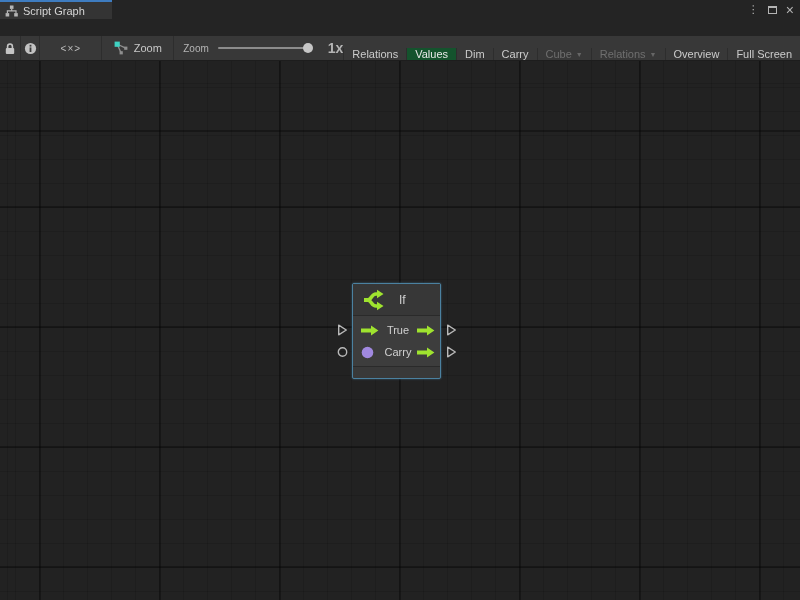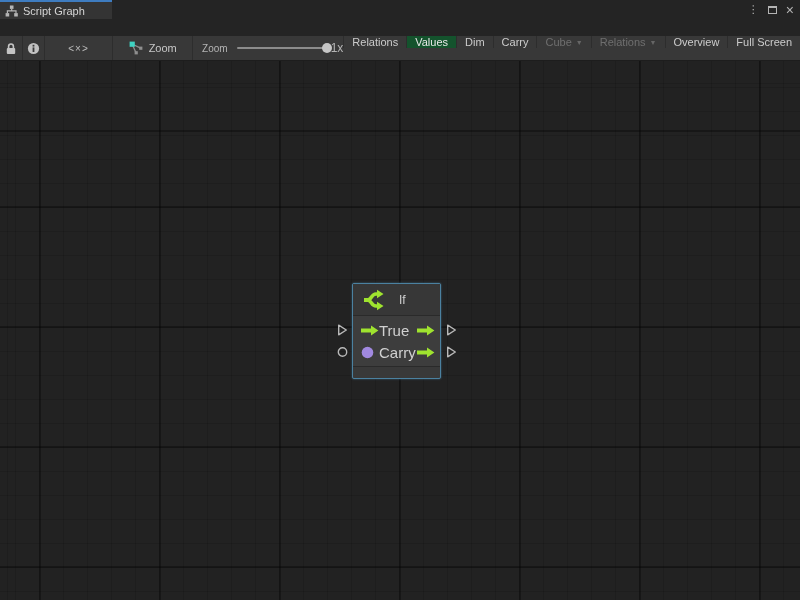--- a/index.html
+++ b/index.html
@@ -25,22 +25,22 @@
     border-right:1px solid #2d2d2d; cursor:default; }
   .tbtn-lock  { width:25px; }
   .tbtn-info  { width:23px; }
   .tbtn-code  { width:74px; color:#bdbdbd; font-size:10px; letter-spacing:1px; }
   .tbtn-target{ width:86px; gap:6px; }
   .zoom-wrap { display:flex; align-items:center; margin-left:9px; }
   .zoom-label { font-size:10px; color:#b4b4b4; margin-right:9px; }
   .zoom-track { position:relative; width:92px; height:2px; background:#8c8c8c; border-radius:1px; }
   .zoom-knob { position:absolute; right:-3px; top:-4px; width:10px; height:10px;
     border-radius:50%; background:#c6c6c6; }
-  .zoom-value { font-size:12px; color:#b4b4b4; margin-left:2px; }
-  .rgroup { margin-left:auto; display:flex; align-items:flex-start; }
+  .zoom-value { font-size:14px; color:#b4b4b4; margin-left:18px;font-weight:bold; }
+  .rgroup { margin-left:auto; display:flex; align-items:flex-end; }
   .rbtn { display:flex; align-items:center; padding:0 8px; gap:4px;
     border-left:1px solid #2d2d2d; color:#cccccc; cursor:default; white-space:nowrap; }
   .rbtn.selected { background:#14532d; color:#e8e8e8; }
   .rbtn.disabled { color:#6f6f6f; }
   .dd-arrow { font-size:7px; color:#9a9a9a; }
   .rbtn.disabled .dd-arrow { color:#666; }
 
   
   .canvas { position:relative; width:800px; height:556px; background-color:#222;
     background-image:
@@ -53,21 +53,21 @@
   
   .node { position:absolute; left:352px; top:222px; width:89px;
     border:1px solid #4b81a0; border-radius:2px; background:#3d3d3d;
     box-shadow:0 0 2px rgba(75,129,160,0.8); }
   .node-header { height:32px; background:#373737; border-bottom:1px solid #2a2a2a;
     display:flex; align-items:center; gap:11px; padding-left:9px; }
   .node-title { color:#d0d0d0; font-size:12px; }
   .node-body { padding:3px 0; }
   .port-row { position:relative; height:22px; display:flex; align-items:center;
     padding:0 5px 0 8px; }
-  .port-label { flex:1; color:#d0d0d0; font-size:15px; }
+  .port-label { flex:1; text-align:center; color:#d0d0d0; font-size:11px; }
   .port-icon { display:flex; align-items:center; }
   .outer-port { position:absolute; top:50%; transform:translateY(-50%);
     display:flex; align-items:center; }
   .outer-left  { left:-16px; }
   .outer-right { right:-17px; }
   .node-footer { height:12px; background:#393939; border-top:1px solid #2a2a2a;
     border-radius:0 0 2px 2px; }
 </style>
 </head>
 <body>

